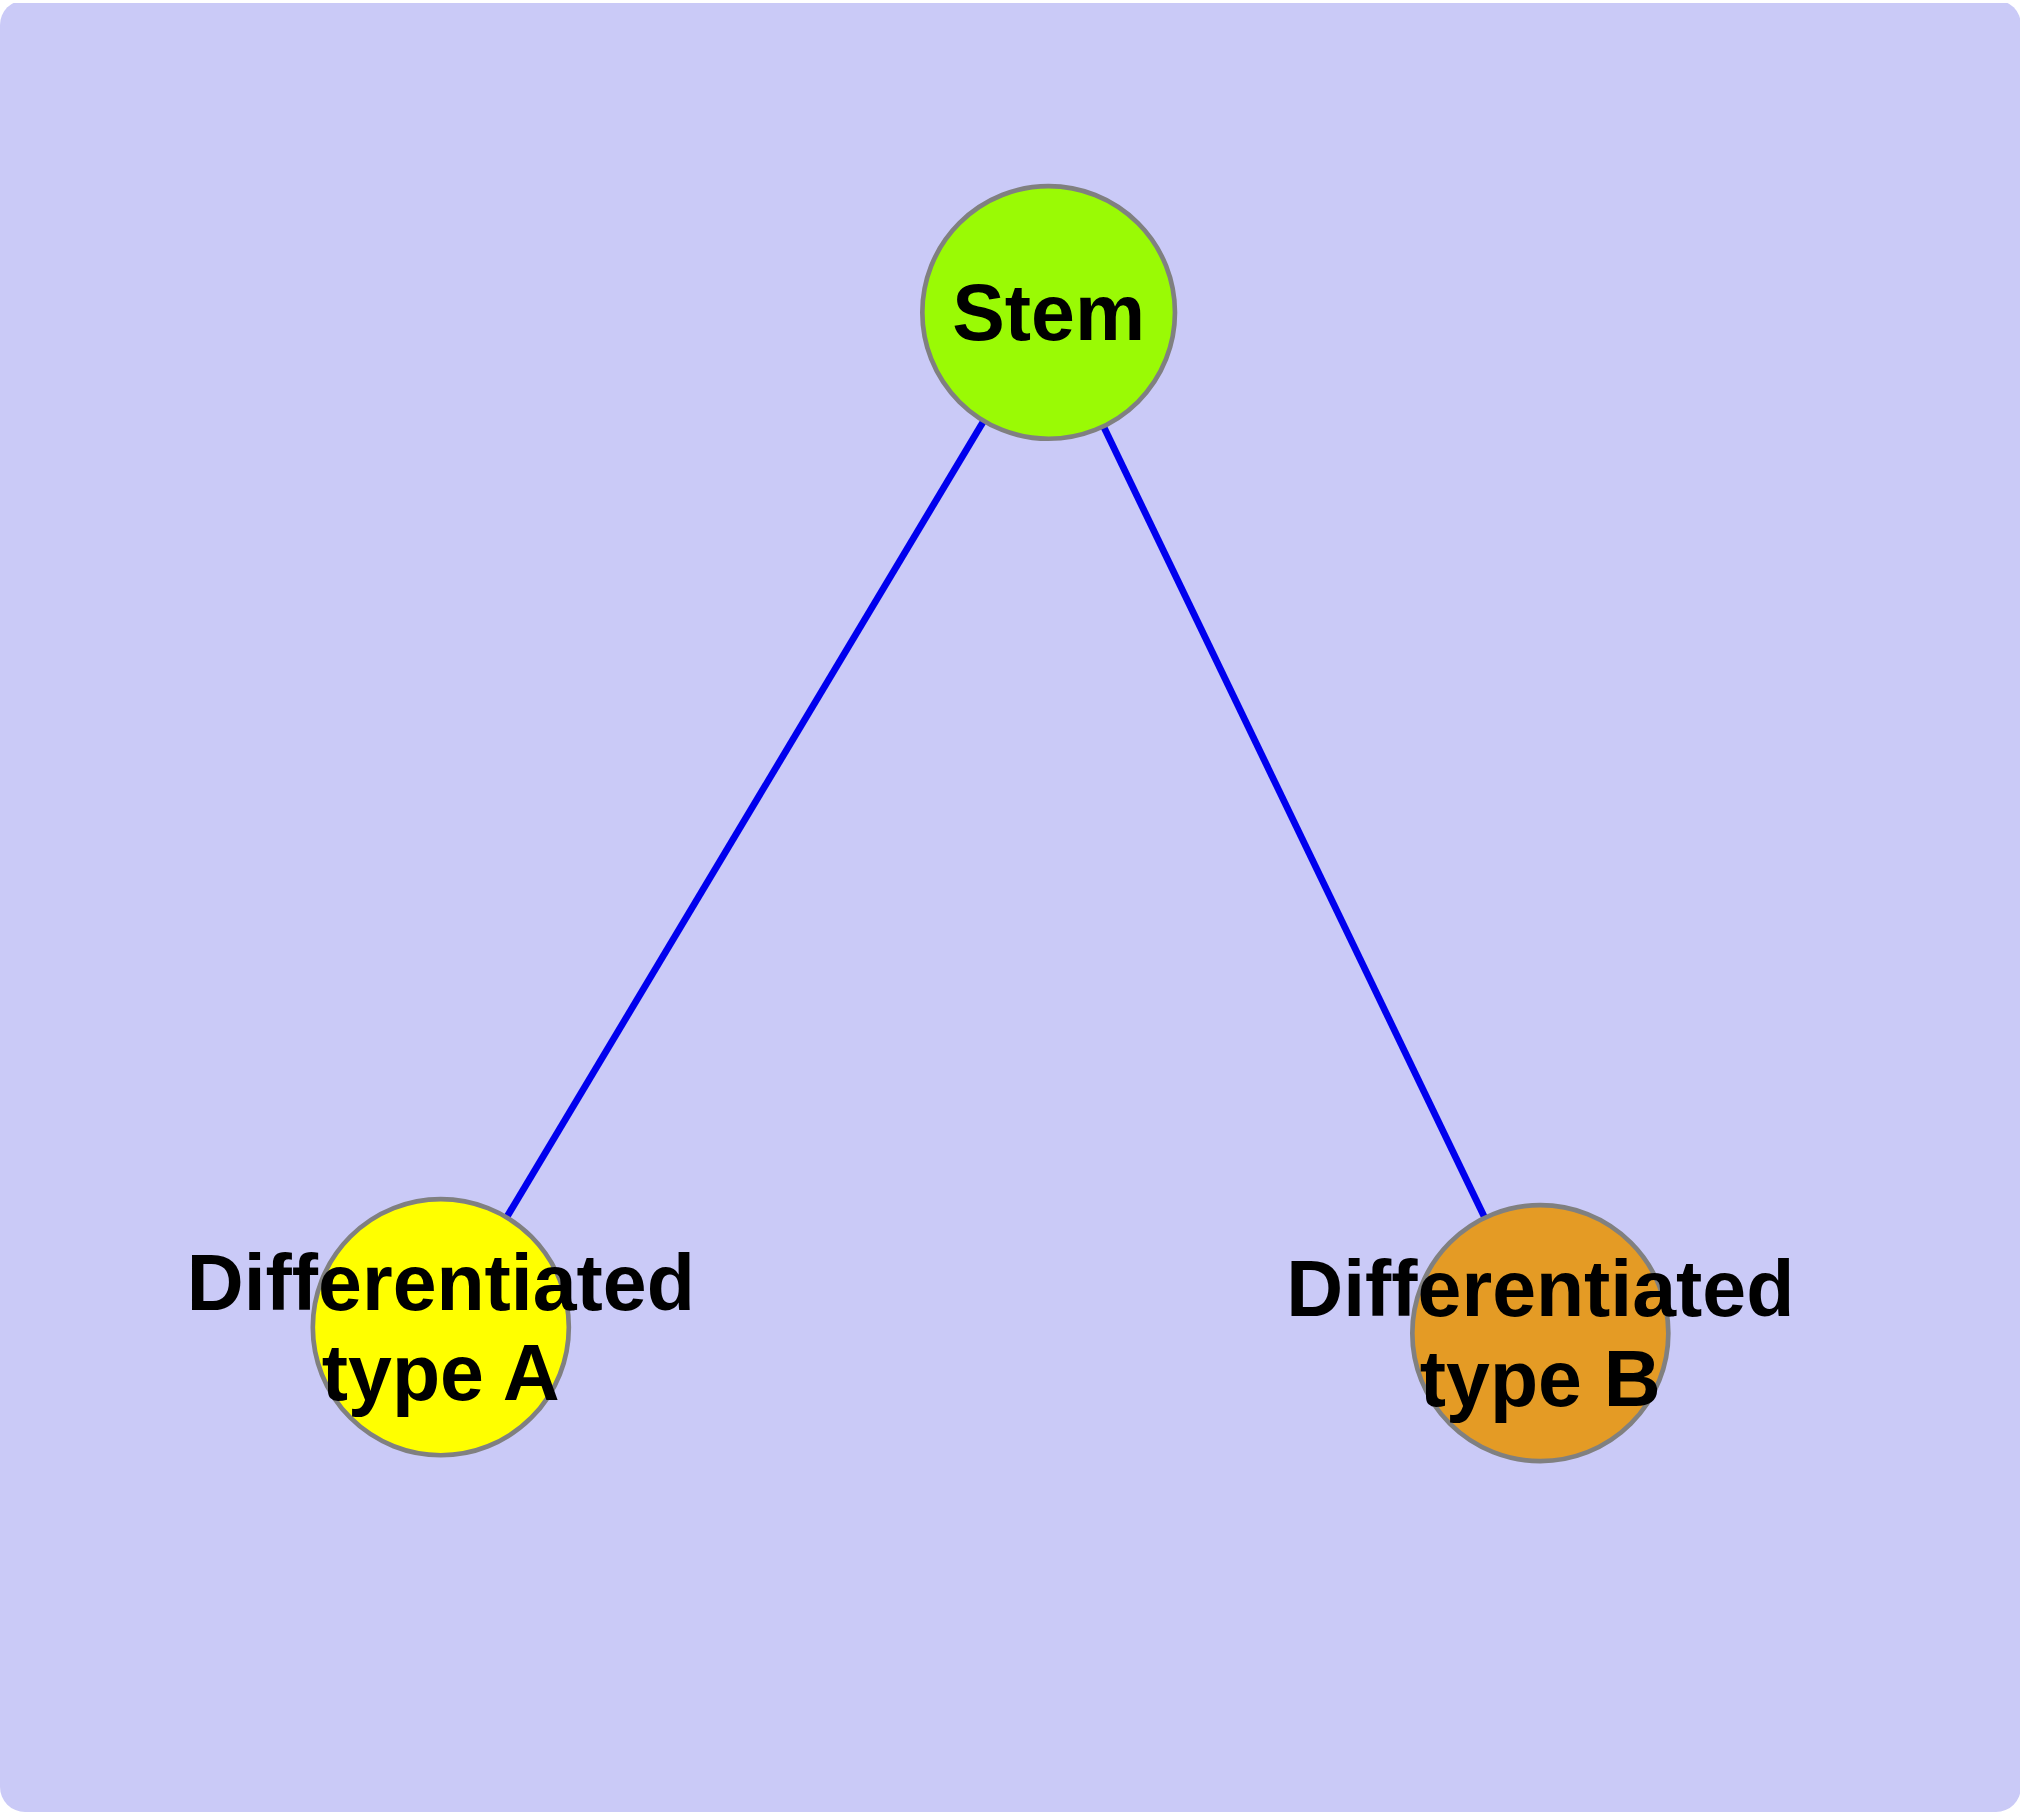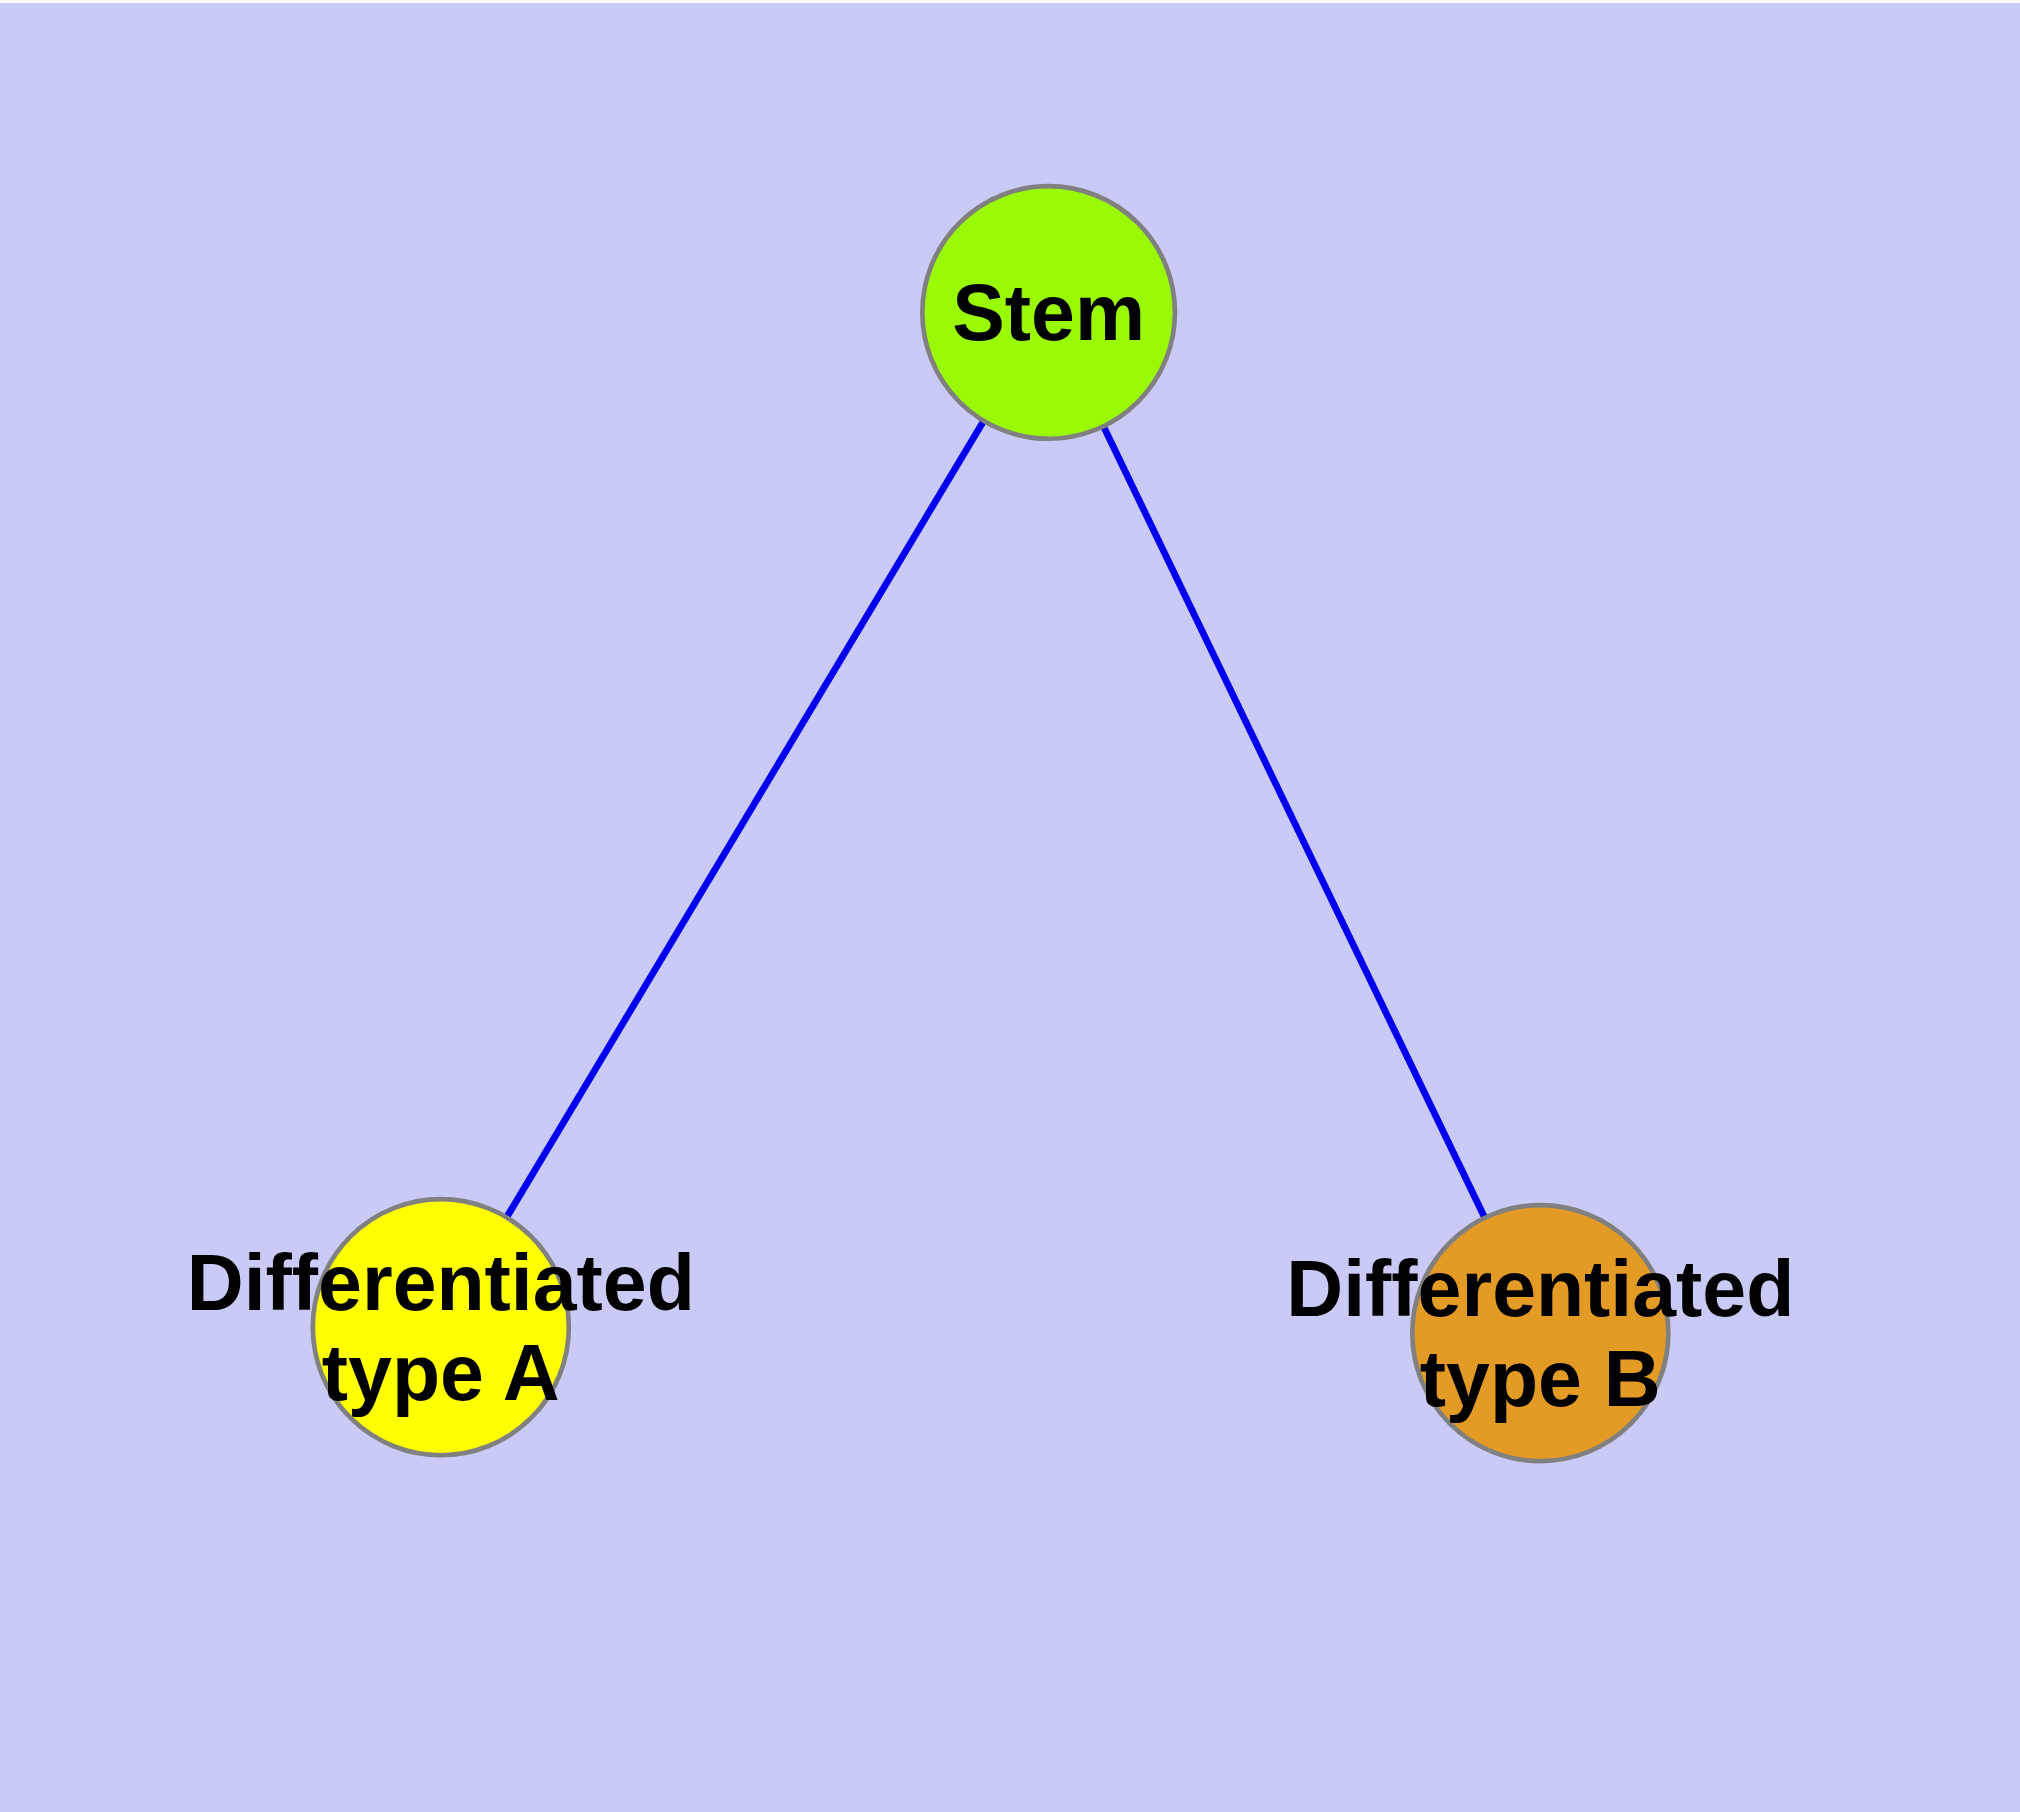--- a/index.html
+++ b/index.html
@@ -35,21 +35,21 @@
   }
   .node-label {
     font-family: "Liberation Sans", sans-serif;
     font-weight: 700;
     text-anchor: middle;
   }
 </style>
 </head>
 <body>
 
-<div id="canvas-wrap" style="background: rgb(202, 202, 247);">
+<div id="canvas-wrap" style="background: rgb(202, 202, 247); border-radius: 25px;">
   <div id="top-margin" style="background: rgb(255, 255, 255);"></div>
   <svg id="graph" viewBox="0 3 2384 2135" xmlns="http://www.w3.org/2000/svg">
     <g id="edges-layer">
         <line x1="1237" y1="368" x2="520" y2="1565" stroke="#0000EE" stroke-width="8"></line>
         <line x1="1237" y1="368" x2="1817" y2="1572" stroke="#0000EE" stroke-width="8"></line>
       </g>
     <g id="nodes-layer">
         <circle cx="1237" cy="368" r="149" fill="#9AFA05" stroke="#808080" stroke-width="5.5"></circle>
         <circle cx="520" cy="1565" r="151" fill="#FFFF00" stroke="#808080" stroke-width="5.5"></circle>
         <circle cx="1817" cy="1572" r="151" fill="#E49B25" stroke="#808080" stroke-width="5.5"></circle>

